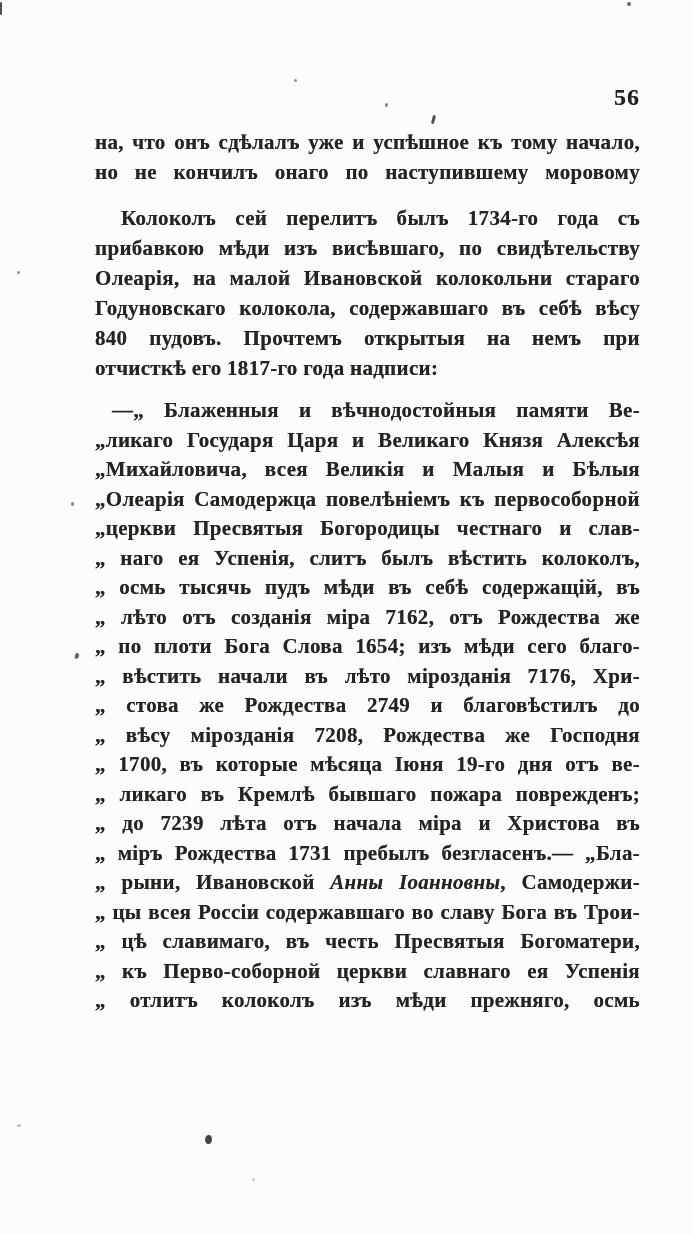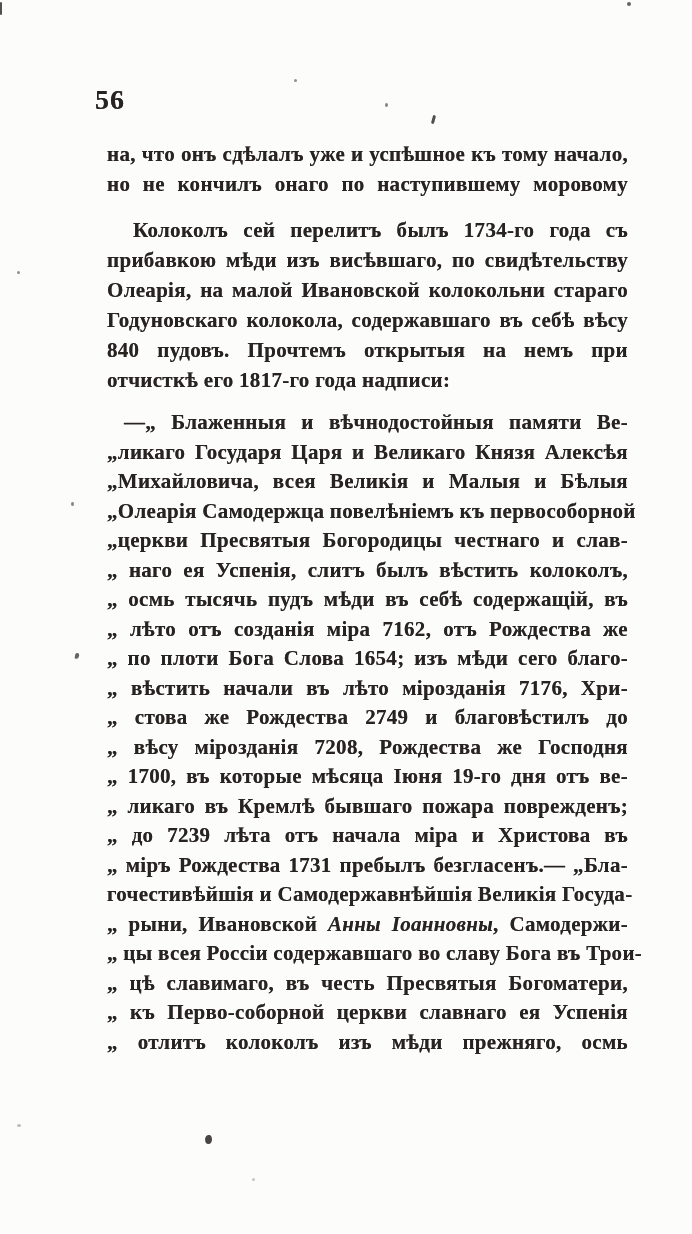--- a/index.html
+++ b/index.html
@@ -7,26 +7,26 @@
     position:relative;
     width:692px;height:1234px;
     margin:0 auto;
     background:var(--paper,#fcfcfa);
     overflow:hidden;
     font-family:"Liberation Serif","DejaVu Serif",serif;
     color:var(--ink,#272320);
   }
   .pagenum{
     position:absolute;top:84px;left:95px;width:545px;
-    text-align:left;
-    font-size:28px;font-weight:bold;letter-spacing:1px;
+    text-align:right;
+    font-size:24px;font-weight:bold;letter-spacing:1px;
     text-shadow:0 0 .6px rgba(40,32,28,.7);
   }
   .textblock{position:absolute;left:95px;top:127px;width:545px;}
-  .para{margin:12px;}
+  .para{margin:0;}
   .para.p1{margin-top:16px;}
   .para.p2{margin-top:13px;}
   .line{
     font-size:21px;font-weight:bold;
     line-height:30px;height:30px;
     letter-spacing:.3px;
     white-space:nowrap;
     text-align:justify;
     -moz-text-align-last:justify;
     text-align-last:justify;
@@ -68,21 +68,20 @@
         <div class="line"><span>„ осмь тысячь пудъ мѣди въ себѣ содержащій, въ</span></div>
         <div class="line"><span>„ лѣто отъ созданія міра 7162, отъ Рождества же</span></div>
         <div class="line"><span>„ по плоти Бога Слова 1654; изъ мѣди сего благо-</span></div>
         <div class="line"><span>„ вѣстить начали въ лѣто мірозданія 7176, Хри-</span></div>
         <div class="line"><span>„ стова же Рождества 2749 и благовѣстилъ до</span></div>
         <div class="line"><span>„ вѣсу мірозданія 7208, Рождества же Господня</span></div>
         <div class="line"><span>„ 1700, въ которые мѣсяца Іюня 19-го дня отъ ве-</span></div>
         <div class="line"><span>„ ликаго въ Кремлѣ бывшаго пожара поврежденъ;</span></div>
         <div class="line"><span>„ до 7239 лѣта отъ начала міра и Христова въ</span></div>
         <div class="line"><span>„ міръ Рождества 1731 пребылъ безгласенъ.— „Бла-</span></div>
-        <div class="line"><span>гочестивѣйшія и Самодержавнѣйшія Великія Госуда-</span></div>
         <div class="line"><span>„ рыни, Ивановской </span><span class="it">Анны Іоанновны</span><span>, Самодержи-</span></div>
         <div class="line"><span>„ цы всея Россіи содержавшаго во славу Бога въ Трои-</span></div>
         <div class="line"><span>„ цѣ славимаго, въ честь Пресвятыя Богоматери,</span></div>
         <div class="line"><span>„ къ Перво-соборной церкви славнаго ея Успенія</span></div>
         <div class="line"><span>„ отлитъ колоколъ изъ мѣди прежняго, осмь</span></div>
       </div>
     </div>
 
   <div class="speck" style="left:0;top:2px;width:2px;height:13px;border-radius:1px;opacity:.8;"></div>
   <div class="speck" style="left:627px;top:2px;width:4px;height:4px;opacity:.7;"></div>

